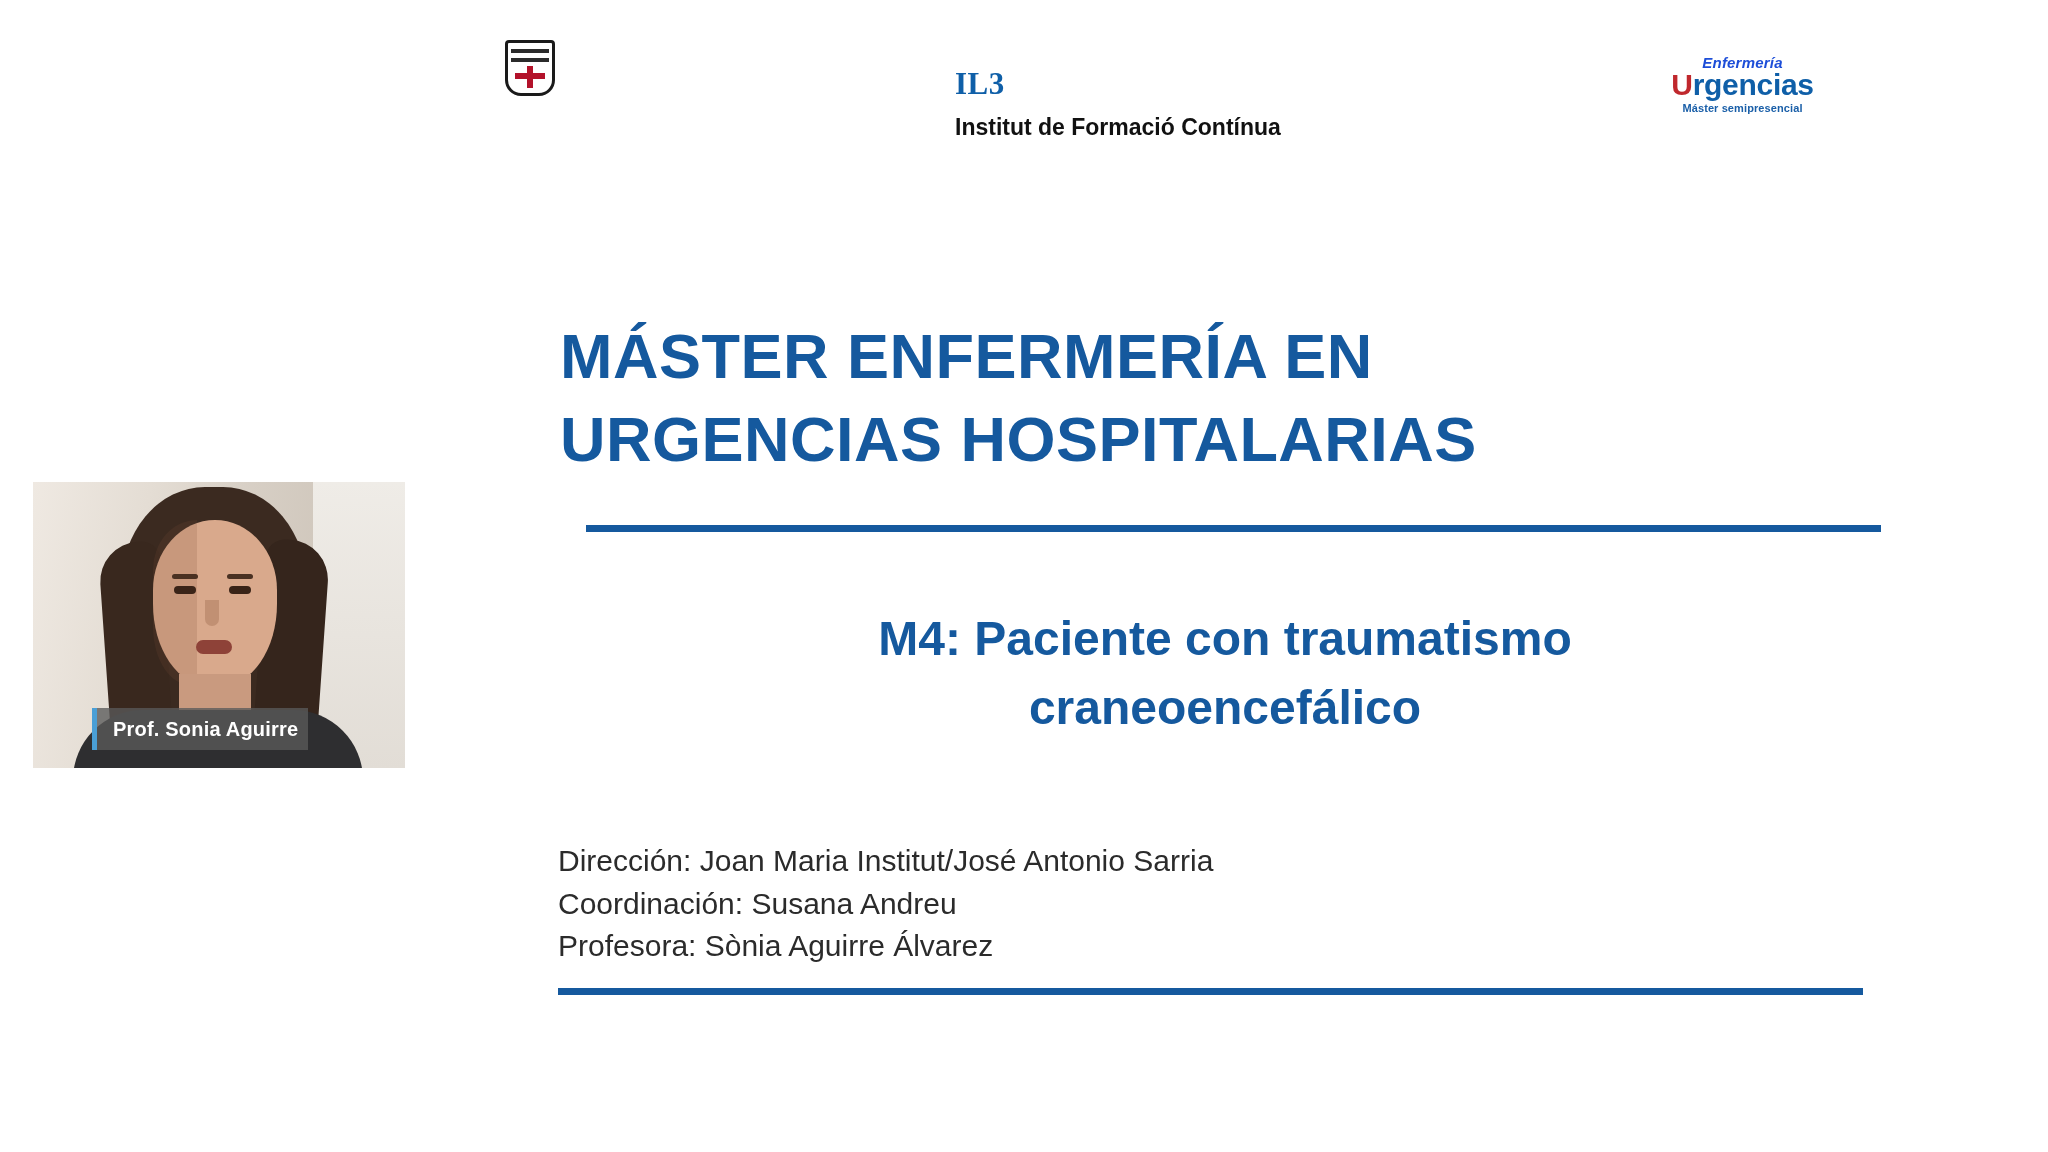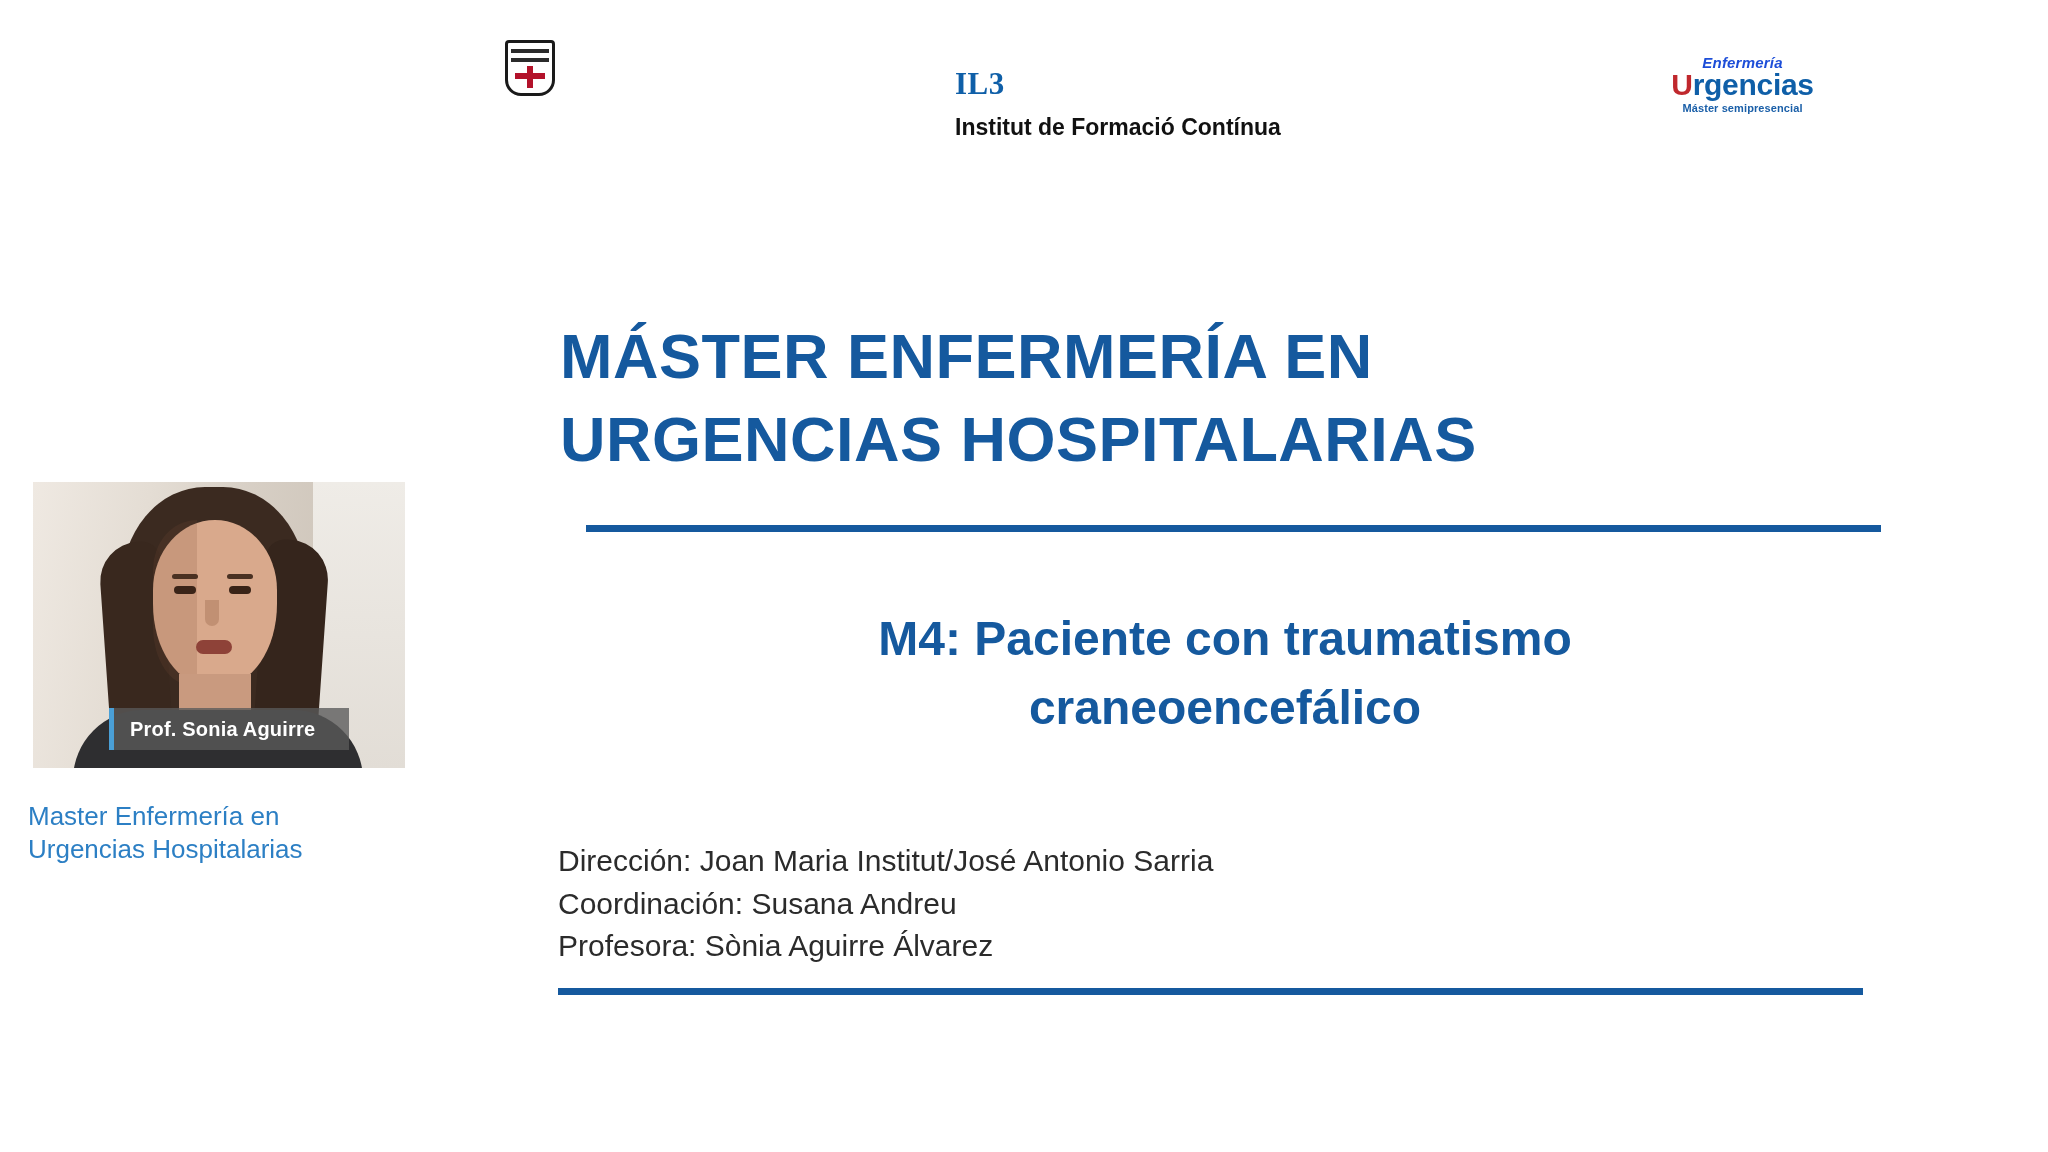--- a/index.html
+++ b/index.html
@@ -309,24 +309,24 @@
     position: absolute;
     left: 40px;
     top: 228px;
     width: 290px;
     height: 70px;
     background: #2e2e30;
     border-radius: 100px 100px 0 0;
   }
   .name-plate {
     position: absolute;
-    left: 76px;
+    left: 59px;
     bottom: 18px;
     height: 42px;
-    padding: 0 34px 0 16px;
+    padding: 0 10px 0 16px;
     display: flex;
     align-items: center;
     background: rgba(90, 90, 90, 0.78);
     border-left: 5px solid #4a9fd6;
   }
   .name-plate span {
     color: #ffffff;
     font-size: 20px;
     font-weight: bold;
     letter-spacing: 0.2px;
@@ -403,18 +403,14 @@
     <div class="eye right"></div>
     <div class="nose"></div>
     <div class="mouth"></div>
     <div class="person-neck"></div>
     <div class="person-shoulders"></div>
     <div class="name-plate">
       <span>Prof. Sonia Aguirre</span>
     </div>
   </div>
 
-  <div class="tile-caption">
-    <div>Master Enfermería en</div>
-    <div>Urgencias Hospitalarias</div>
-  </div>
 
 </div>
 
 </body></html>

